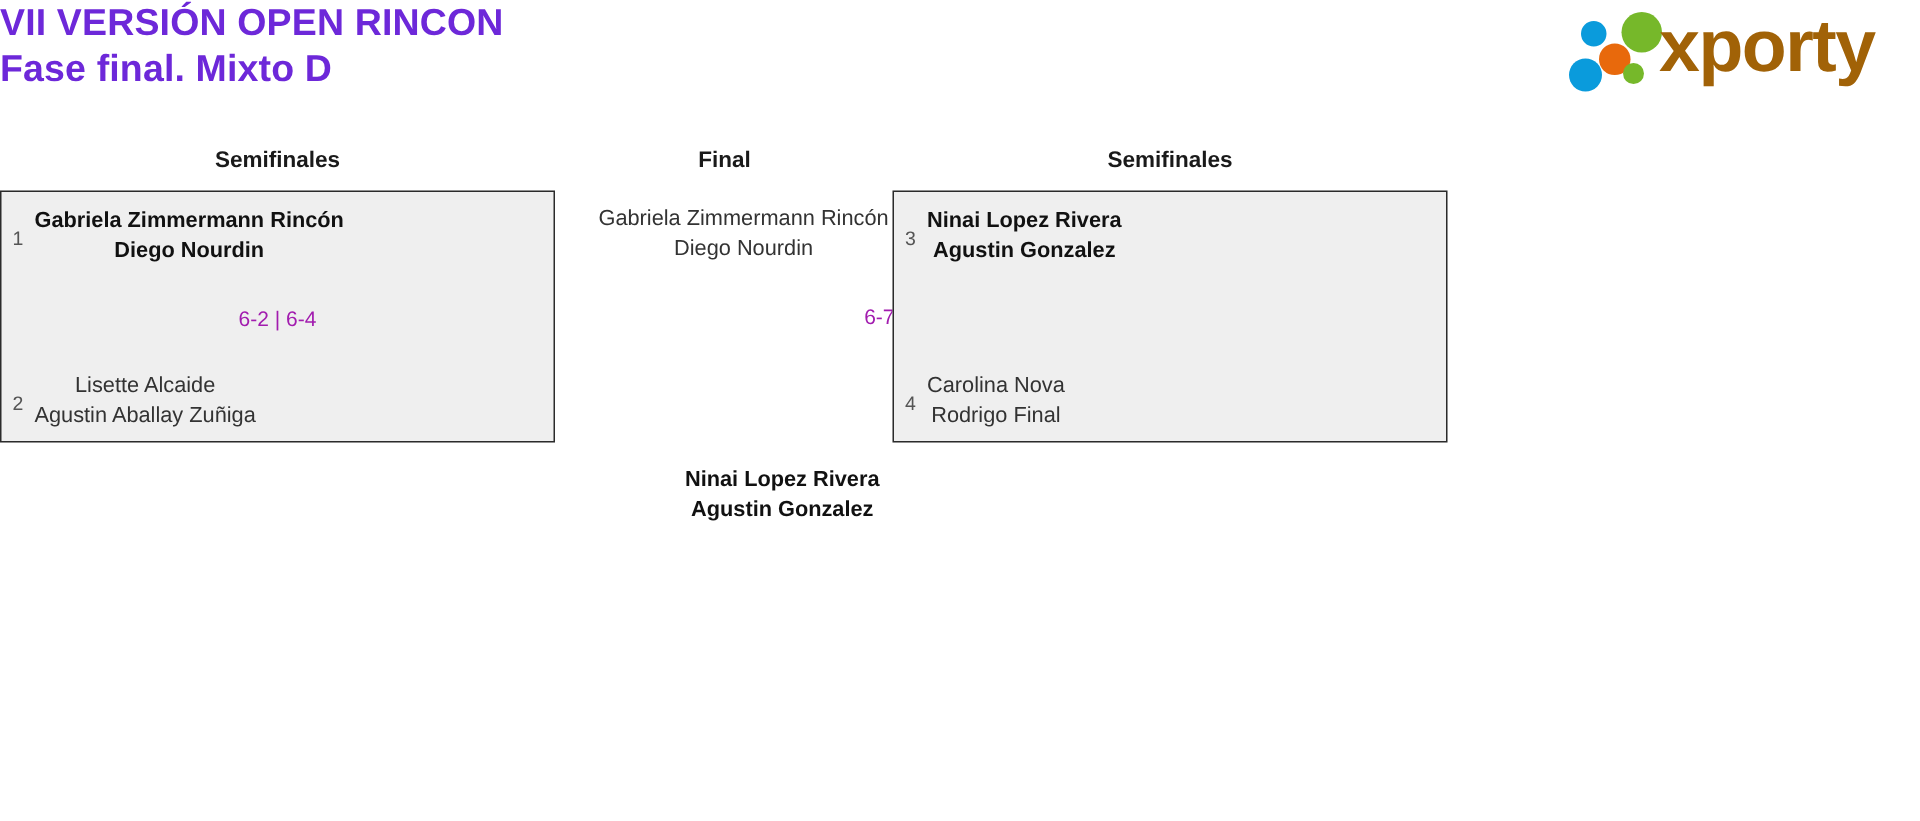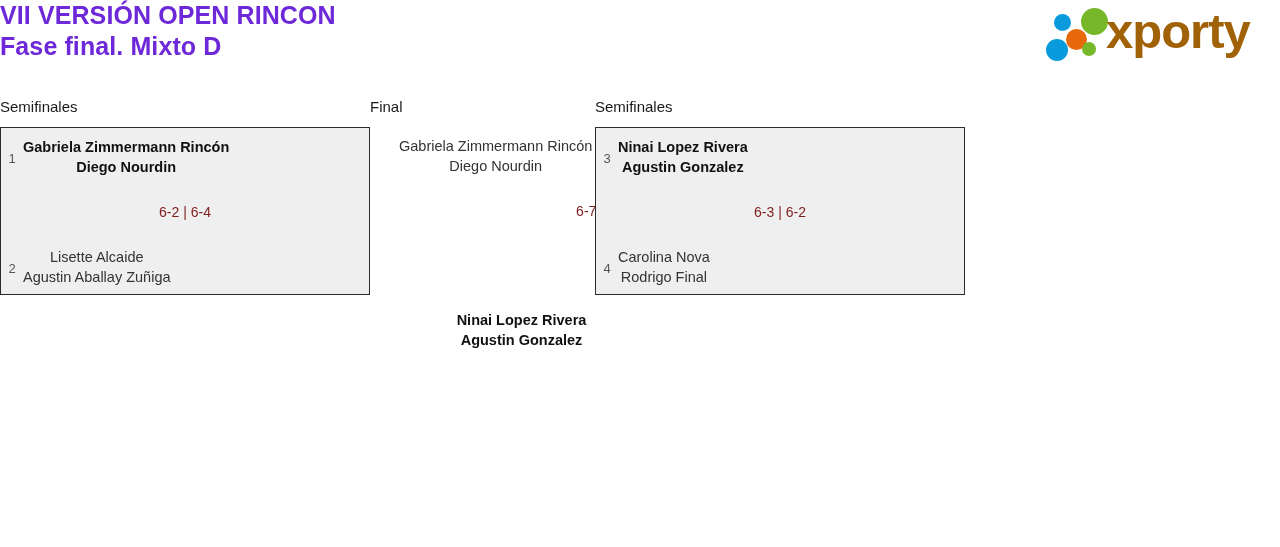--- a/index.html
+++ b/index.html
@@ -71,23 +71,23 @@
     position: absolute;
     left: 0;
     top: 0;
     width: 1280px;
     height: 547px;
   }
   .round-header {
     position: absolute;
     font-size: 15px;
     line-height: 18px;
-    font-weight: 400;
+    font-weight: 700;
     color: #1a1a1a;
-    text-align: left;
+    text-align: center;
     white-space: nowrap;
   }
   #round-header-sf1 { left: 0px;   top: 98px; width: 370px; }
   #round-header-fin { left: 370px; top: 98px; width: 226px; }
   #round-header-sf2 { left: 595px; top: 98px; width: 370px; }
 
   .match {
     position: absolute;
   }
   .match-box {
@@ -131,21 +131,21 @@
   .loser  .players { font-weight: 400; color: #333333; }
 
   .score {
     position: absolute;
     left: 0;
     top: 76px;
     width: 100%;
     text-align: center;
     font-size: 14px;
     line-height: 17px;
-    color: #7f1d1d;
+    color: #a21caf;
     white-space: nowrap;
   }
 
   
   #match-final .final-inner {
     position: absolute;
     left: 0; top: 0;
     width: 226px; height: 168px;
     overflow: hidden;
   }
@@ -227,21 +227,20 @@
   </div>
 
   <div class="match match-box" id="match-sf2">
     <div class="team team-top winner">
       <span class="seed">3</span>
       <span class="players">
         <span class="p-line">Ninai Lopez Rivera</span>
         <span class="p-line">Agustin Gonzalez</span>
       </span>
     </div>
-    <div class="score">6-3 | 6-2</div>
     <div class="team team-bottom loser">
       <span class="seed">4</span>
       <span class="players">
         <span class="p-line">Carolina Nova</span>
         <span class="p-line">Rodrigo Final</span>
       </span>
     </div>
   </div>
 
   <div class="match" id="match-champion">

